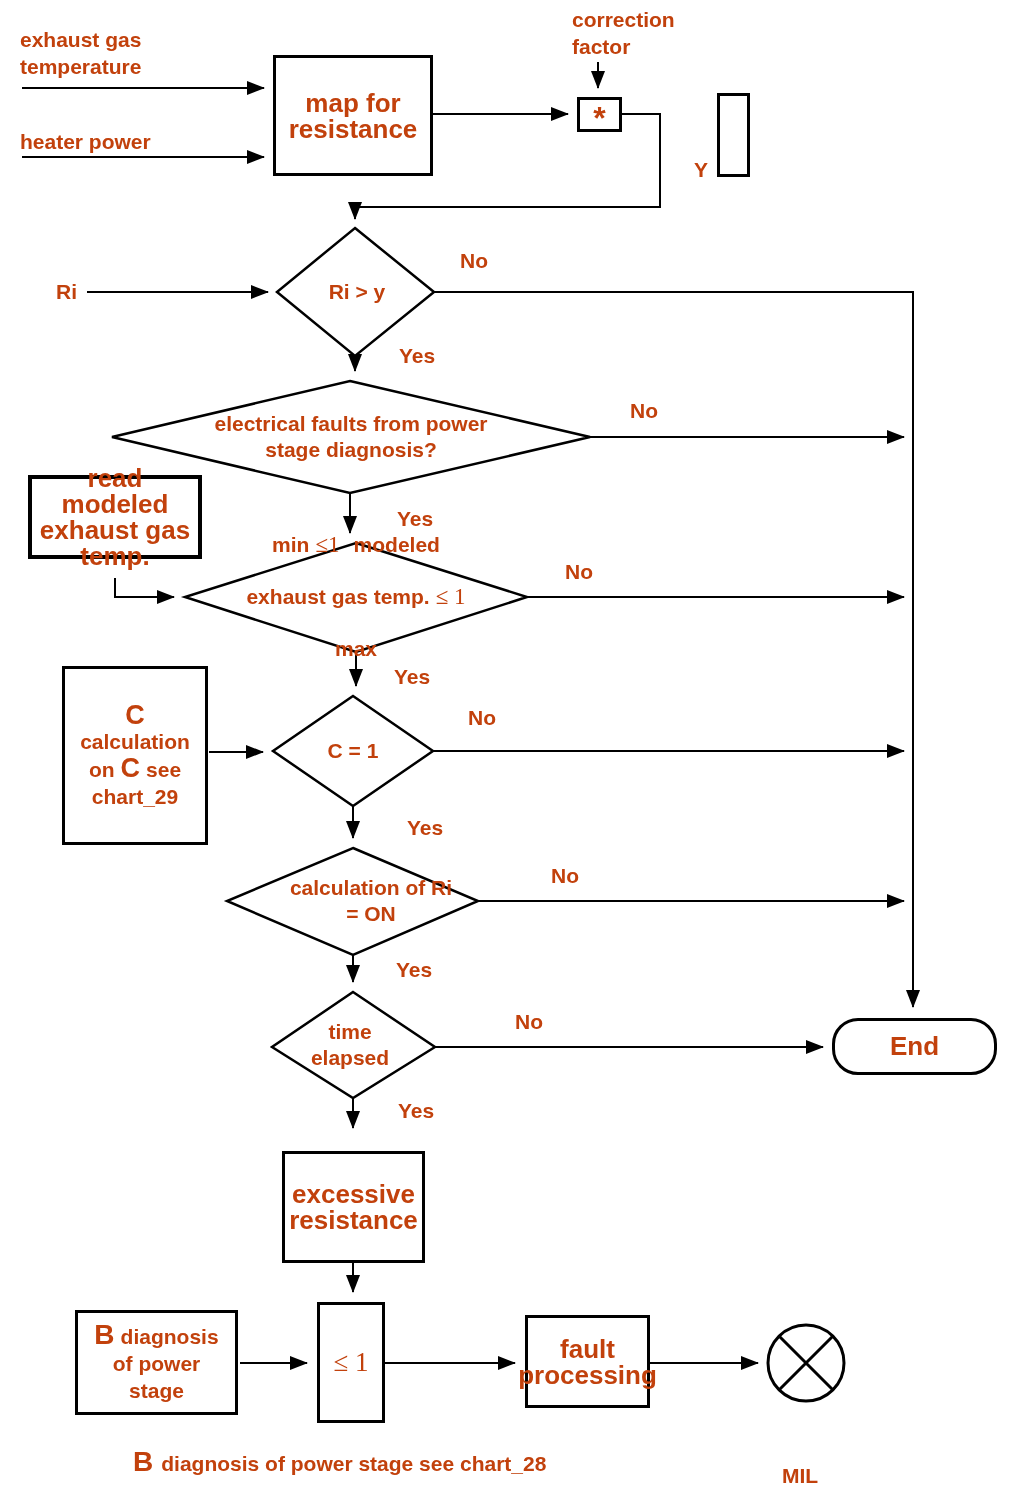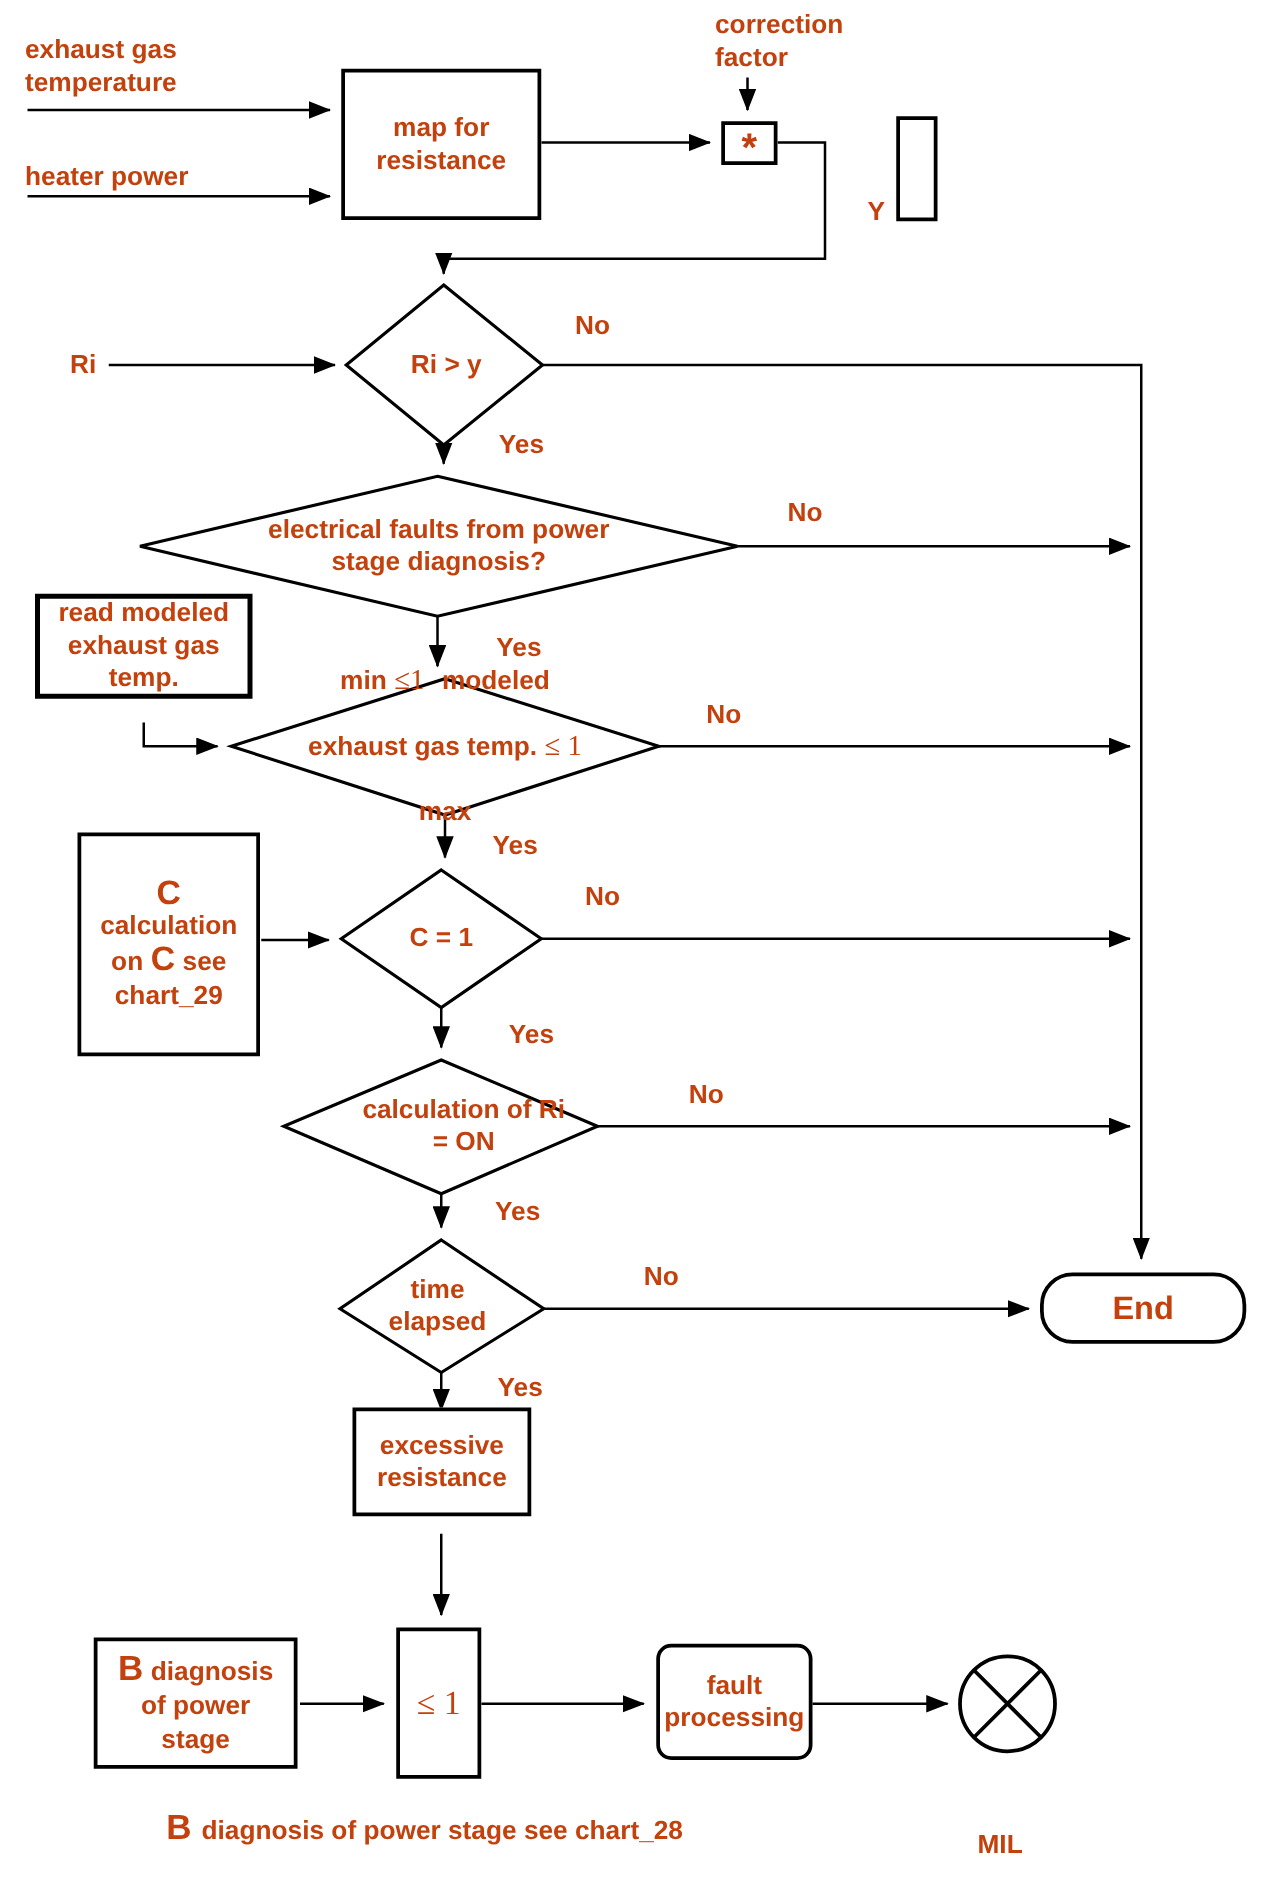--- a/index.html
+++ b/index.html
@@ -5,21 +5,21 @@
   html,body { margin:0; padding:0; background:#ffffff; }
   .stage {
     position:relative; width:1024px; height:1502px; background:#ffffff;
     font-family:"Liberation Sans", sans-serif; color:#c2410c;
     overflow:hidden;
   }
   svg.wires { position:absolute; left:0; top:0; width:1024px; height:1502px; }
   .box {
     position:absolute; box-sizing:border-box; border:3px solid #000; background:#fff;
     display:flex; align-items:center; justify-content:center; text-align:center;
-    font-weight:bold; font-size:21px; line-height:26px; white-space:pre-line;
+    font-weight:bold; font-size:26px; line-height:26px; white-space:pre-line;
   }
   .box.thick { border-width:4px; }
   .lbl {
     position:absolute; font-weight:bold; font-size:21px; line-height:27px;
     white-space:pre-line;
   }
   .dtext {
     position:absolute; transform:translate(-50%,-50%);
     font-weight:bold; font-size:21px; line-height:26px; text-align:center;
     white-space:pre-line;
@@ -128,34 +128,34 @@
     <span class="bigC">C</span>
     <span>calculation</span>
     <span class="dline">
       <span>on</span>
       <span class="bigC">C</span>
       <span>see</span>
     </span>
     <span>chart_29</span>
   </div>
 
-  <div class="box" style="left:282px; top:1126px; width:143px; height:87px;">excessive
+  <div class="box" style="left:282px; top:1151px; width:143px; height:112px;">excessive
 resistance</div>
 
   <div class="cbox" style="left:75px; top:1310px; width:163px; height:105px;">
     <span class="dline">
       <span class="bigB">B</span>
       <span>diagnosis</span>
     </span>
     <span>of power</span>
     <span>stage</span>
   </div>
 
   <div class="lte-box" style="left:317px; top:1302px; width:68px; height:121px;">≤ 1</div>
-  <div class="box" style="left:525px; top:1315px; width:125px; height:93px;border-radius:12px;">fault
+  <div class="box" style="left:525px; top:1315px; width:125px; height:93px;">fault
 processing</div>
   <div class="end-box" style="left:832px; top:1018px; width:165px; height:57px;">End</div>
 
   <div class="dtext" style="left:357px; top:292px;">Ri &gt; y</div>
   <div class="dtext" style="left:351px; top:437px;">electrical faults from power
 stage diagnosis?</div>
 
   <div class="dtext" style="left:356px; top:597px;">
     <div class="dline">
       <span>min</span>

